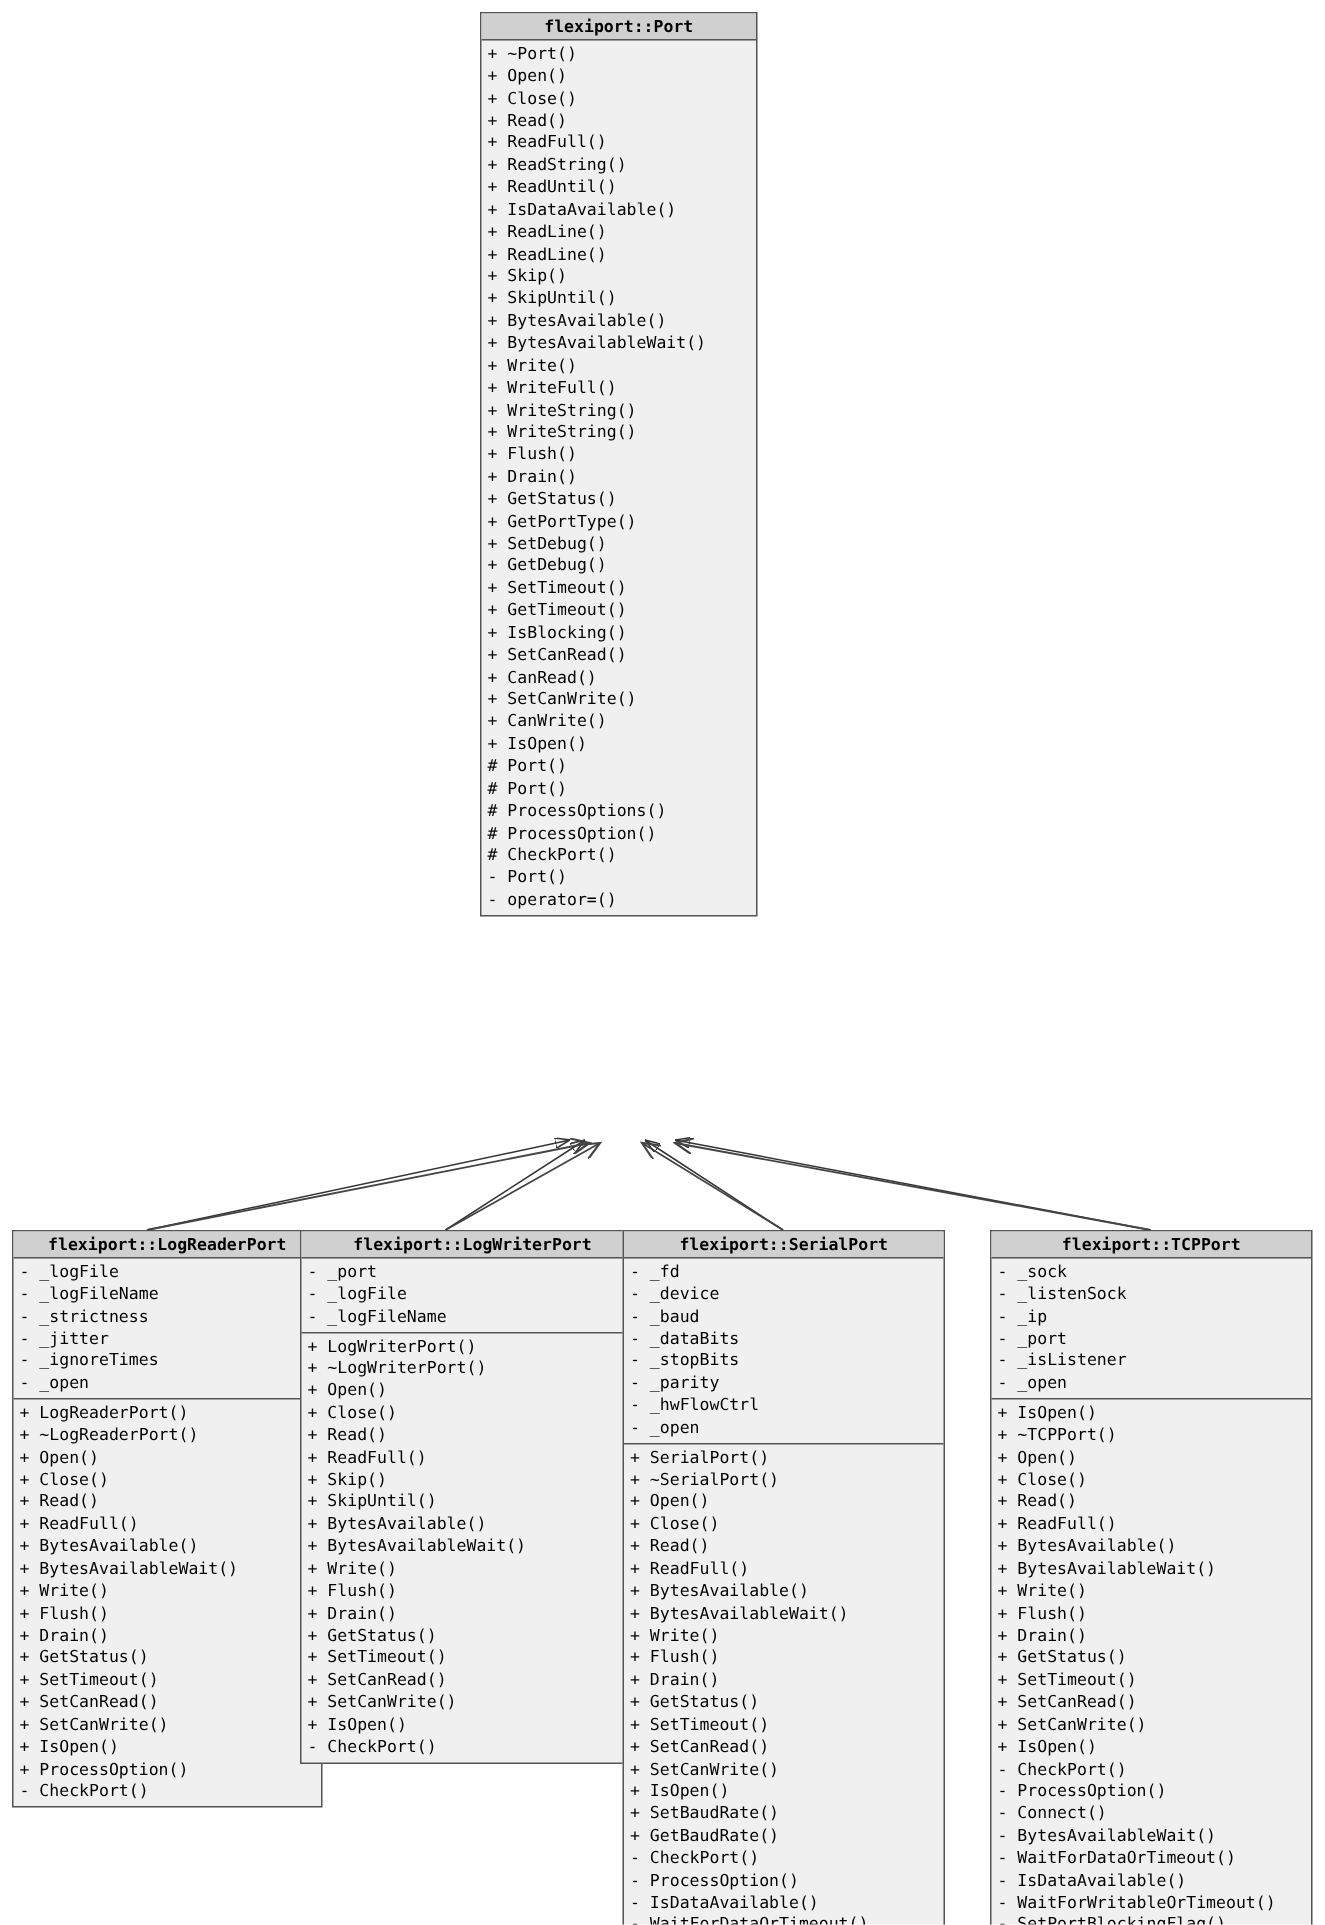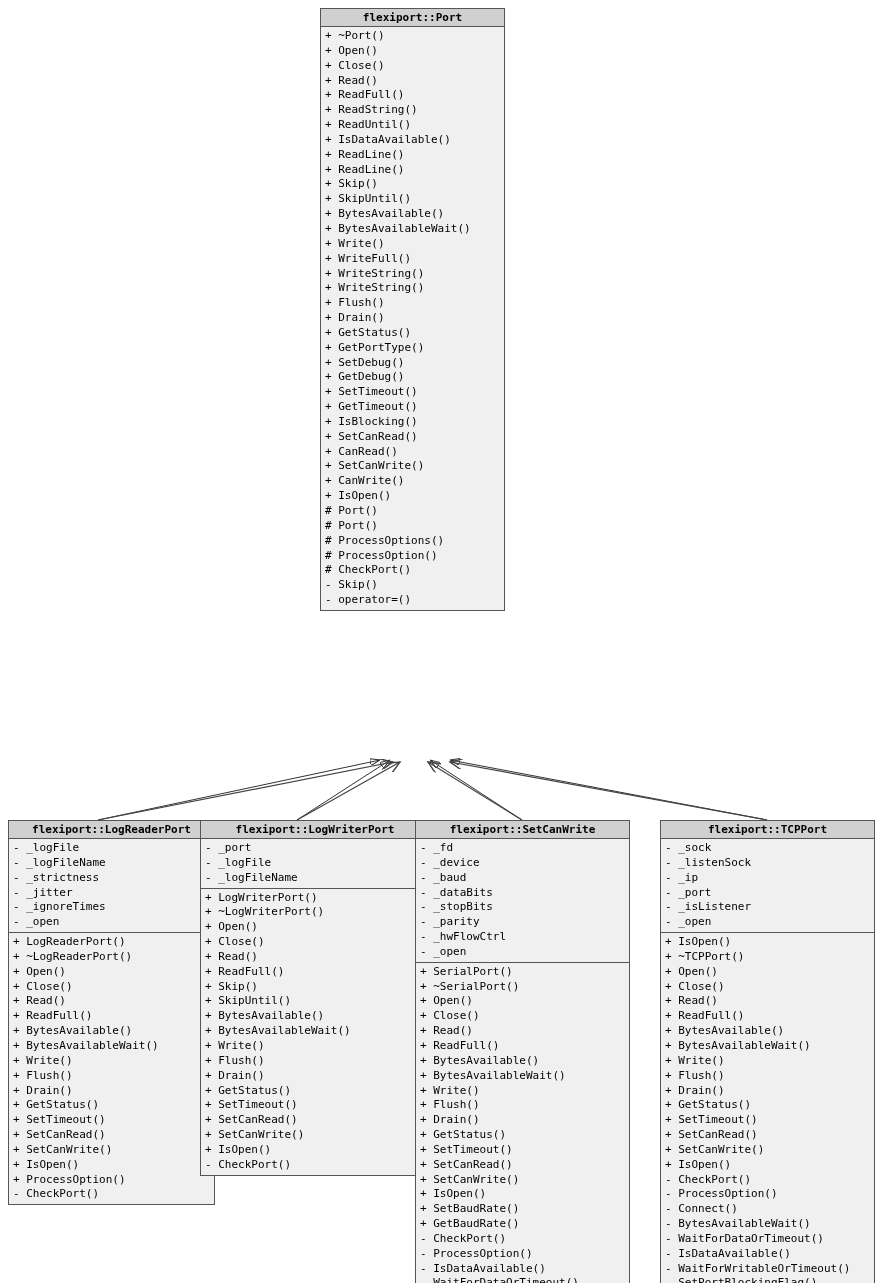--- a/index.html
+++ b/index.html
@@ -104,21 +104,21 @@
       <div>+ SetCanRead()</div>
       <div>+ CanRead()</div>
       <div>+ SetCanWrite()</div>
       <div>+ CanWrite()</div>
       <div>+ IsOpen()</div>
       <div># Port()</div>
       <div># Port()</div>
       <div># ProcessOptions()</div>
       <div># ProcessOption()</div>
       <div># CheckPort()</div>
-      <div>- Skip()</div>
+      <div>- Port()</div>
       <div>- operator=()</div>
     </div>
   </div>
 
   <div class="uml-box" style="left:8px; top:820px; width:207px;">
     <div class="uml-title">flexiport::LogReaderPort</div>
     <div class="uml-section">
       <div>- _logFile</div>
       <div>- _logFileName</div>
       <div>- _strictness</div>
@@ -172,21 +172,21 @@
       <div>+ GetStatus()</div>
       <div>+ SetTimeout()</div>
       <div>+ SetCanRead()</div>
       <div>+ SetCanWrite()</div>
       <div>+ IsOpen()</div>
       <div>- CheckPort()</div>
     </div>
   </div>
 
   <div class="uml-box" style="left:415px; top:820px; width:215px;">
-    <div class="uml-title">flexiport::SetCanWrite</div>
+    <div class="uml-title">flexiport::SerialPort</div>
     <div class="uml-section">
       <div>- _fd</div>
       <div>- _device</div>
       <div>- _baud</div>
       <div>- _dataBits</div>
       <div>- _stopBits</div>
       <div>- _parity</div>
       <div>- _hwFlowCtrl</div>
       <div>- _open</div>
     </div>

